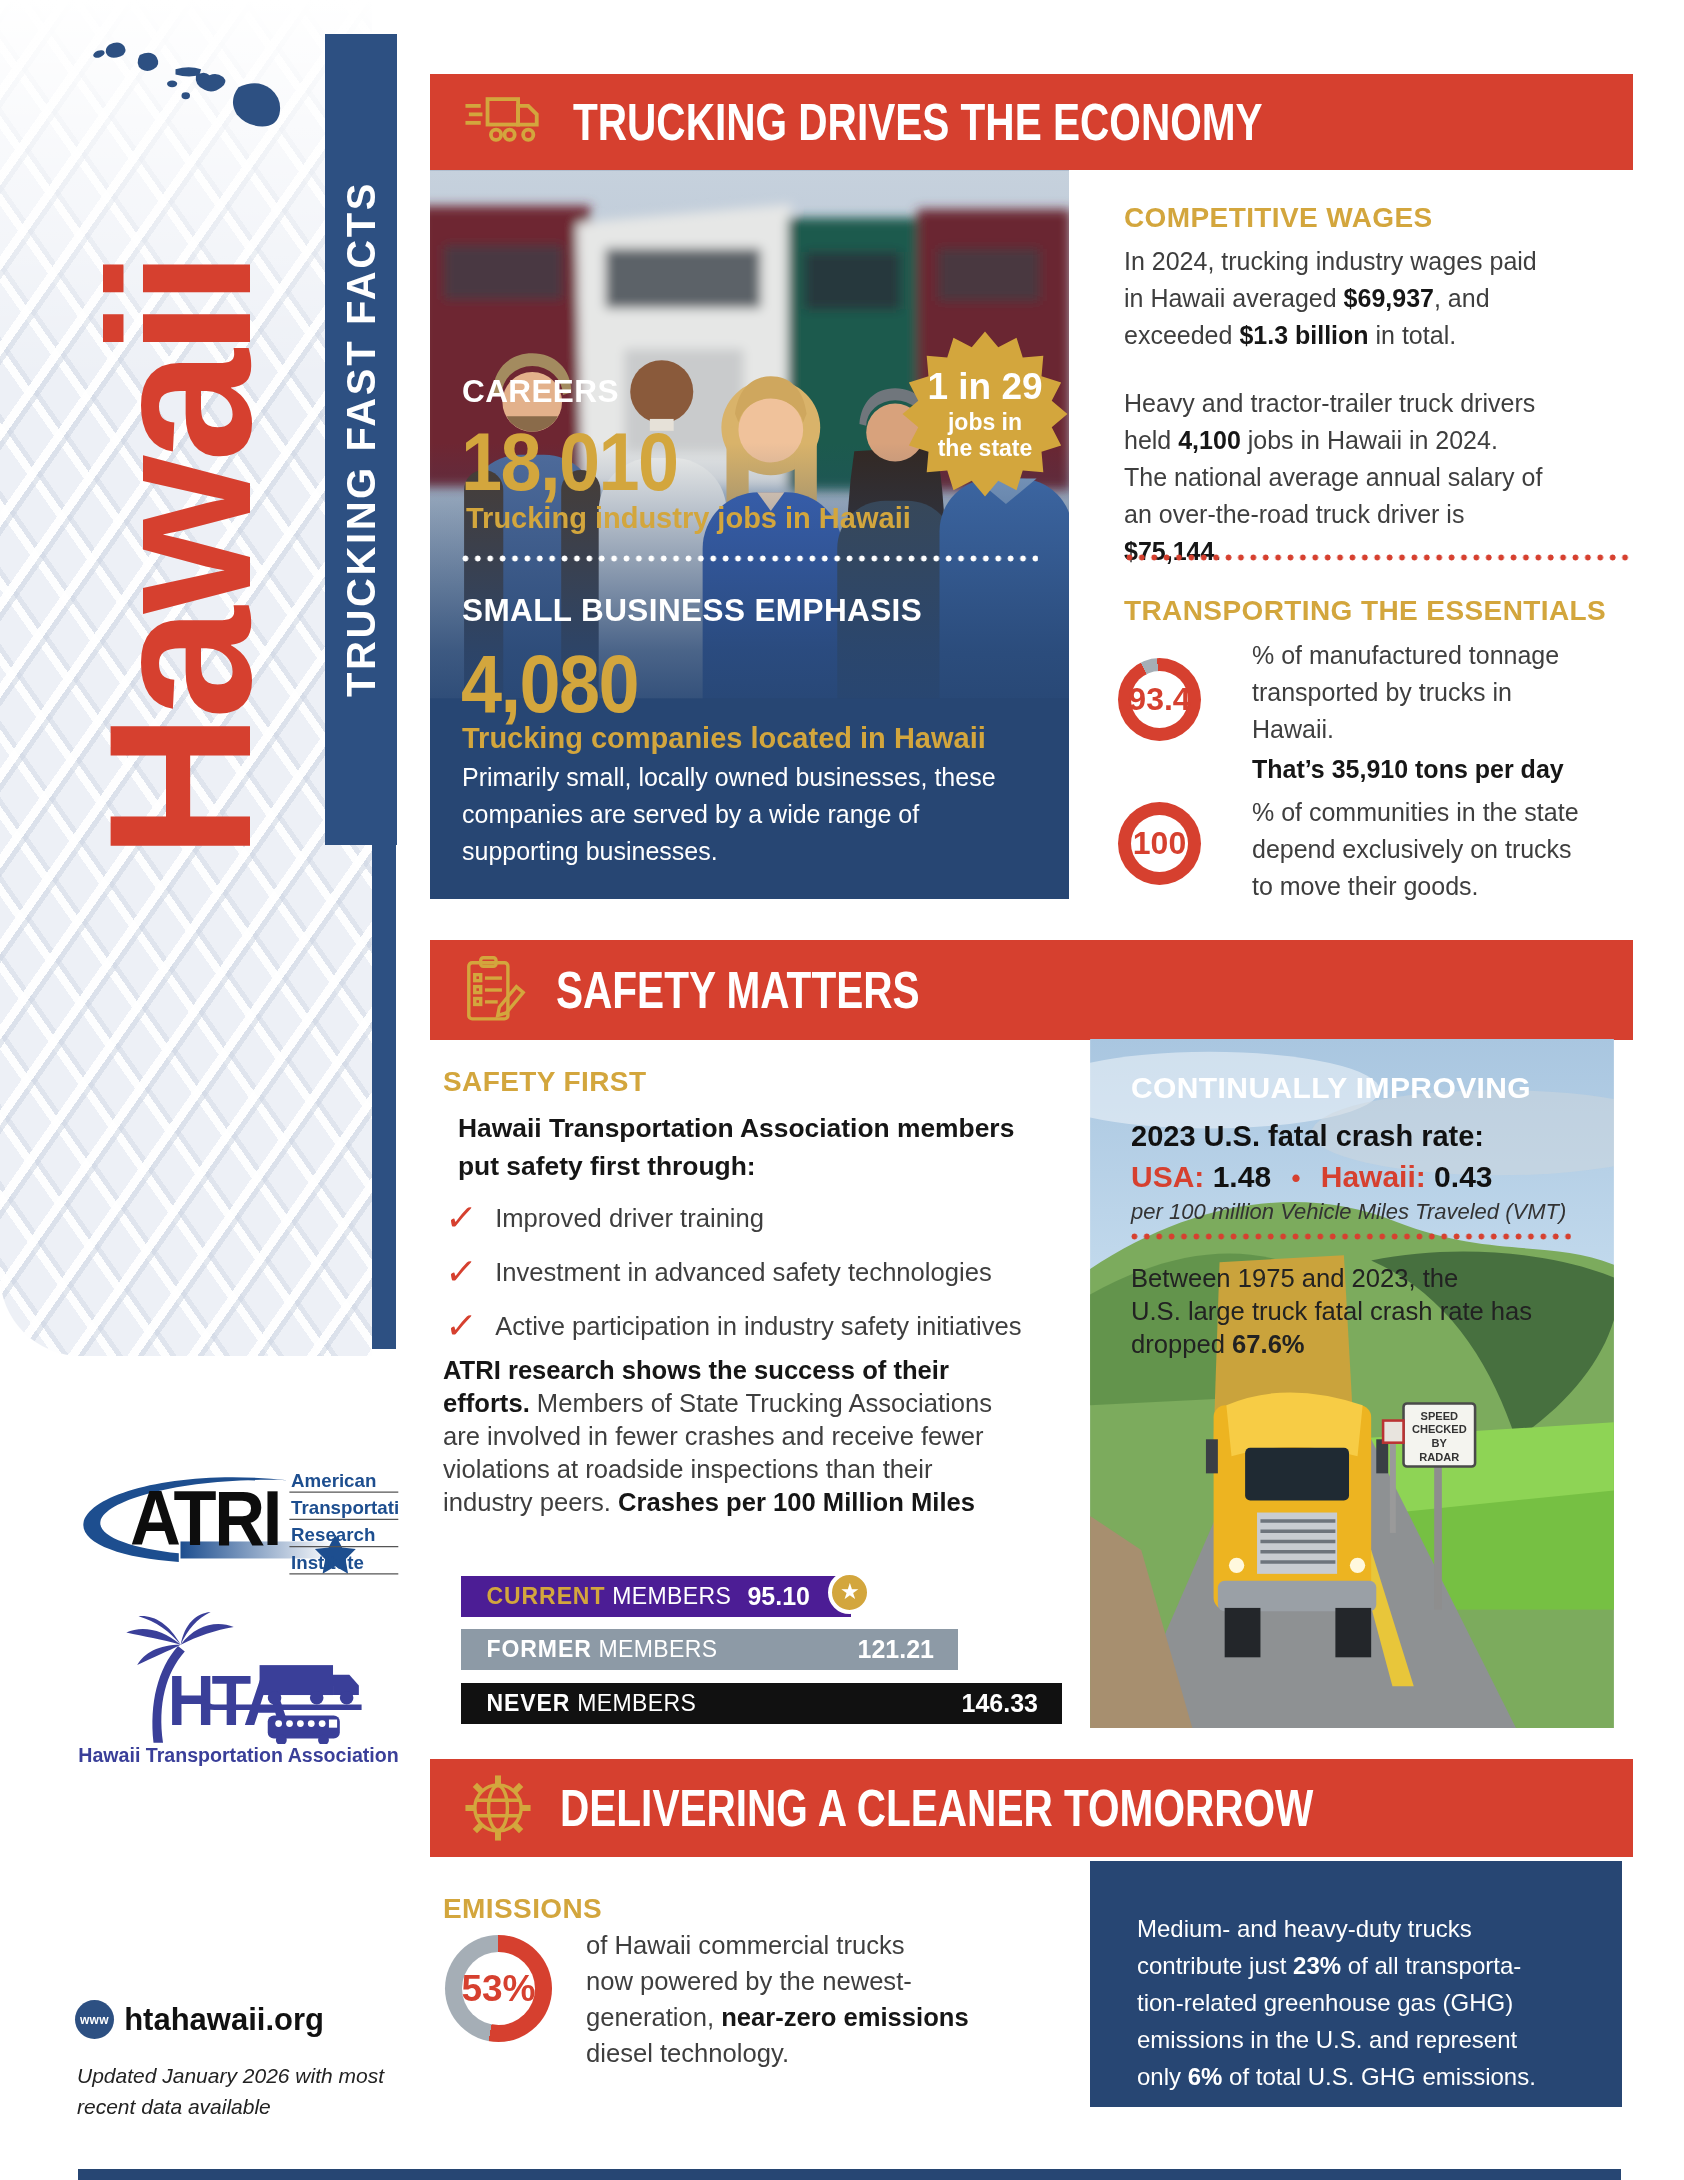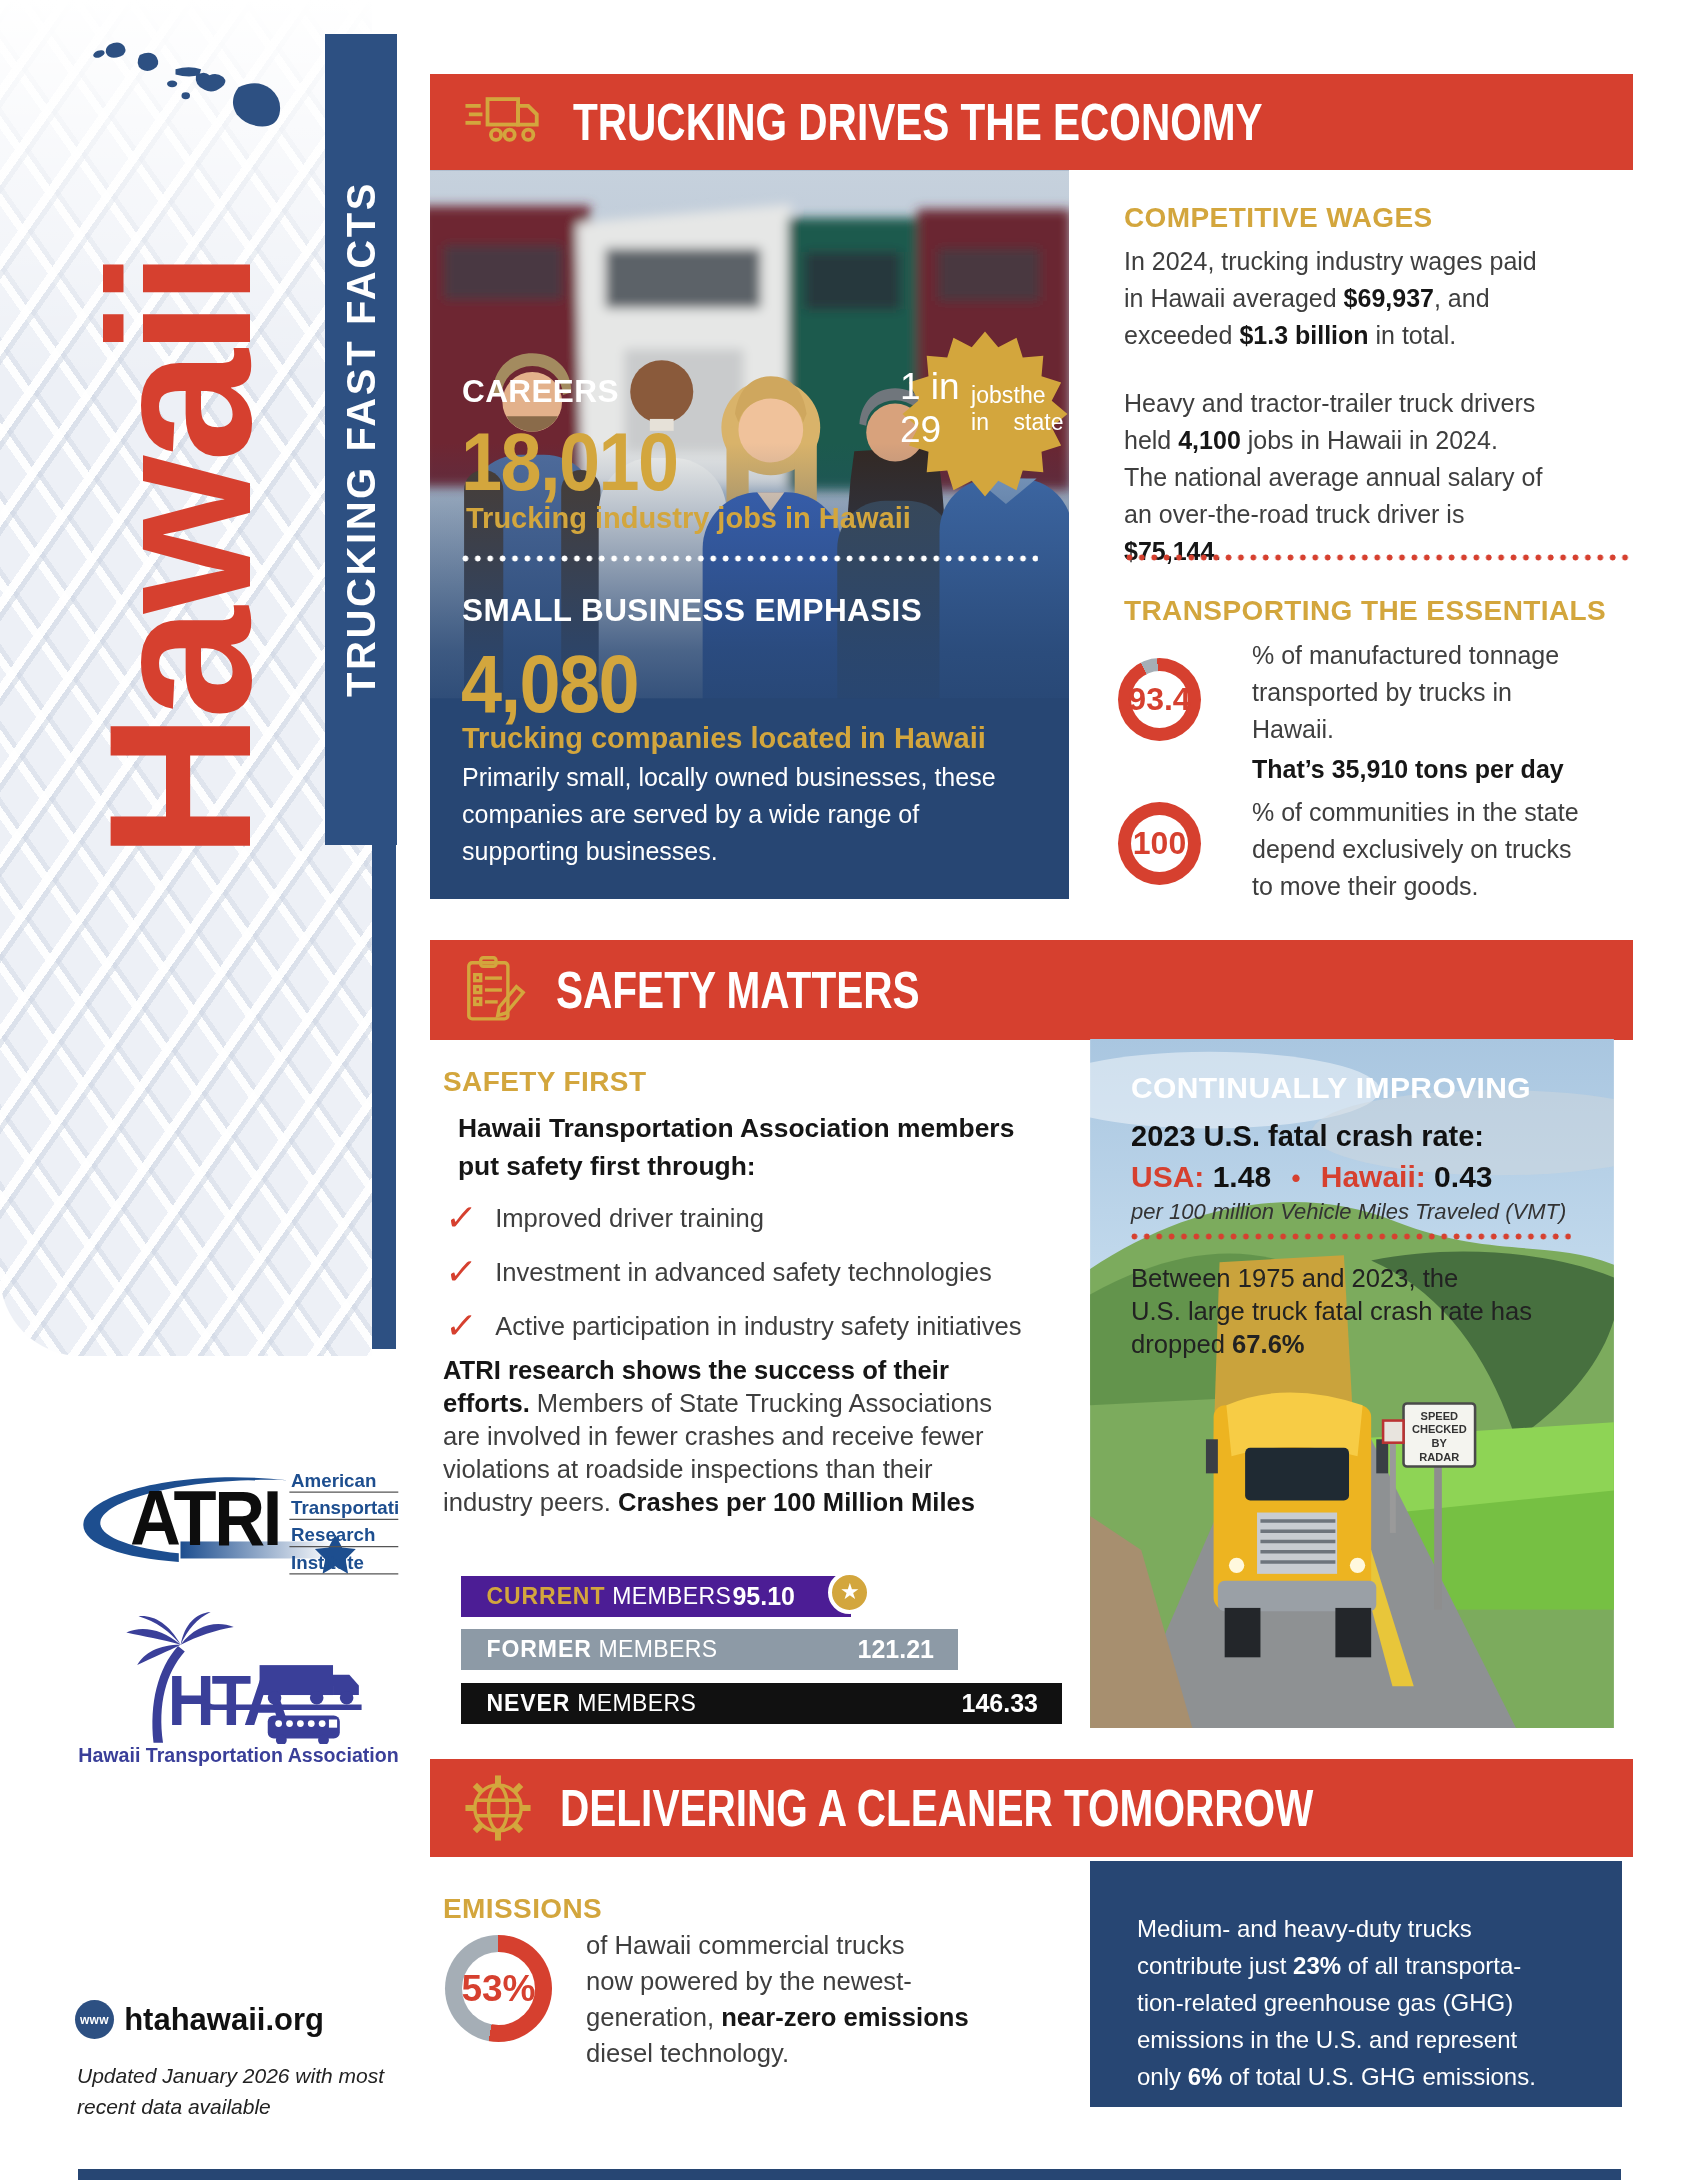--- a/index.html
+++ b/index.html
@@ -50,40 +50,40 @@
     background-size:12.4px 6.8px;background-repeat:repeat-x}
   .dots-red{--dc:var(--red)} .dots-white{--dc:#ffffff}
 
   
   .photo-panel{left:430px;top:170px;width:639px;height:729px;background:var(--navy);overflow:hidden}
   .pp-label{font-weight:bold;font-size:31.5px;color:#fff;letter-spacing:0.4px;white-space:nowrap}
   .bignum{font-weight:bold;font-size:82px;color:var(--gold);transform:scaleX(.9);transform-origin:left;letter-spacing:-1.7px;white-space:nowrap}
   .gold-cap{font-weight:bold;font-size:29px;color:var(--gold);white-space:nowrap}
   .pp-par{font-size:25px;line-height:37px;color:#fff;white-space:nowrap}
   .burst{width:170px;height:170px}
-  .burst-txt{display:flex;flex-direction:row;align-items:center;color:#fff;font-weight:normal;line-height:1.15}
+  .burst-txt{display:flex;flex-direction:column;align-items:center;color:#fff;font-weight:bold;line-height:1.15}
   .burst-l1{font-size:37px}.burst-l2{font-size:23px}
 
   
   .donut{border-radius:50%;display:flex;align-items:center;justify-content:center}
   .donut::before{content:"";position:absolute;inset:12.8px;background:#fff;border-radius:50%}
   .donut .dval{position:relative;font-weight:bold;color:var(--red)}
   .d98{width:83px;height:83px}.d98 .dval{font-size:32px}
   .d126{width:107px;height:107px}.d126::before{inset:17px}.d126 .dval{font-size:37px}
 
   
   .intro{font-size:26.4px;line-height:38px;font-weight:bold;color:var(--dark);white-space:nowrap}
   .check-item{display:flex;align-items:center;gap:19px;height:54px;font-size:25.6px;color:var(--txt);white-space:nowrap}
   .check{color:var(--red);font-weight:bold;font-size:36px;transform:skewX(-8deg)}
   .hbar{position:absolute;left:461px;height:41px;display:flex;align-items:center;color:#fff;
     font-size:23px;white-space:nowrap}
   .hbar .bl{margin-left:25.6px;letter-spacing:0.4px}
   .hbar .bl b{letter-spacing:0.9px}
   .hbar .bv{margin-left:auto;font-weight:bold;font-size:25px}
-  .hbar1 .bl b{color:var(--gold)} .hbar1 .bv{margin-right:56px}
+  .hbar1 .bl b{color:var(--gold)} .hbar1 .bv{margin-right:41px}
   .hbar2 .bv,.hbar3 .bv{margin-right:24px}
   .star-badge{position:absolute;right:-20.4px;top:-5.1px;width:43px;height:43px;border-radius:50%;
     background:var(--gold);border:4.3px solid #fff;color:#fff;display:flex;align-items:center;justify-content:center;font-size:22px}
 
   
   .photo2{left:1090px;top:1039px;width:524px;height:689px;overflow:hidden}
   .imp-h{font-weight:bold;font-size:30px;color:#fff;letter-spacing:0.4px;white-space:nowrap}
   .imp-sub{font-weight:bold;font-size:29px;color:#111;white-space:nowrap}
   .rate{font-size:30px;font-weight:bold;white-space:nowrap}
   .rate .rl{color:var(--red)} .rate .rv{color:#111} .rate .rdot{color:var(--red);font-size:25.6px;padding:0 12px}

